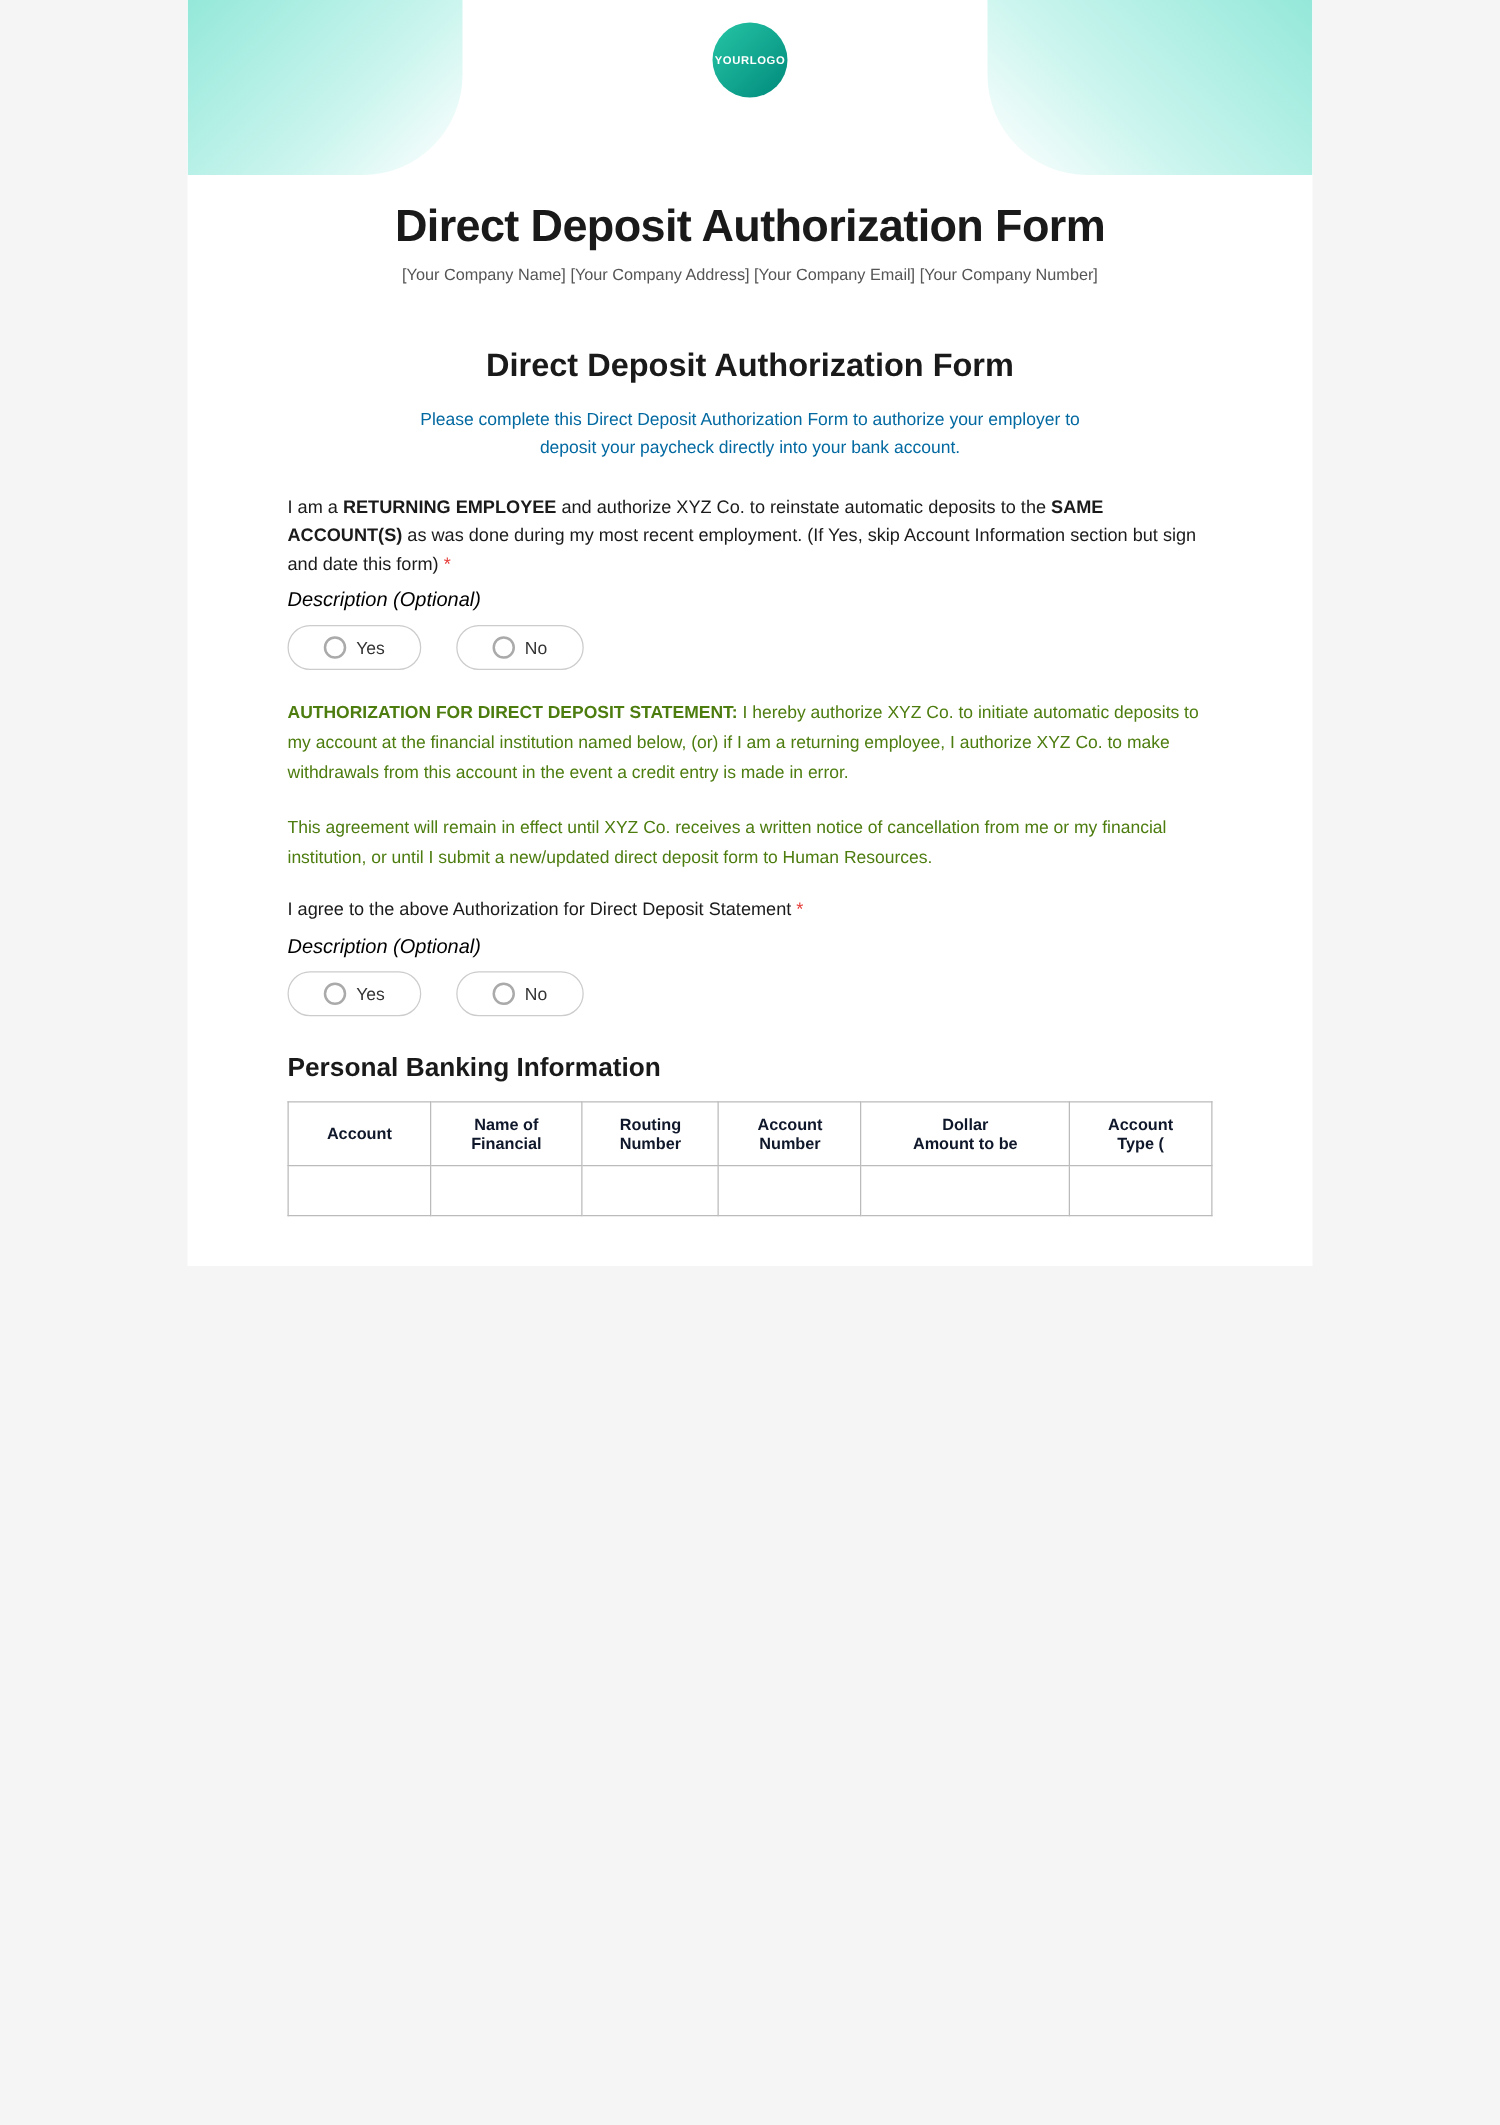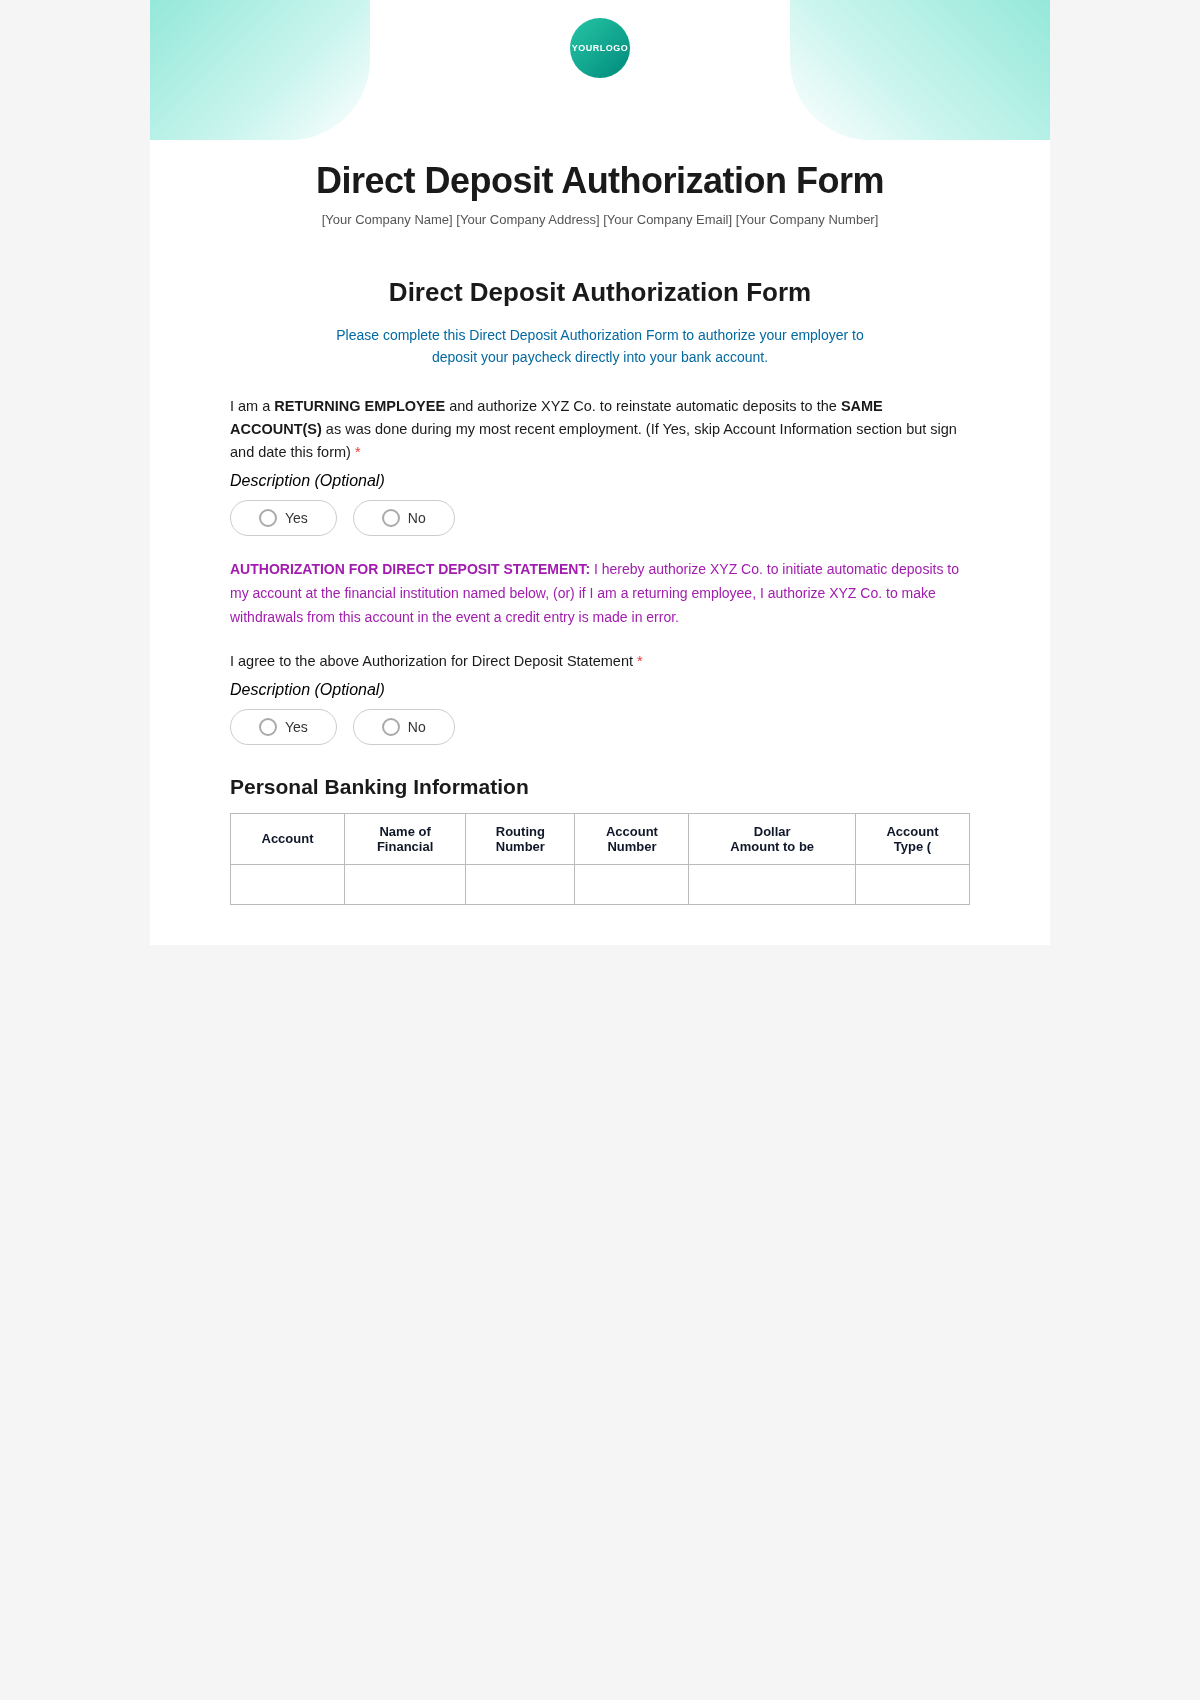--- a/index.html
+++ b/index.html
@@ -113,21 +113,21 @@
       color: #e53935;
     }
     .description-label {
       font-size: 16px;
       color: #000000;
       font-style: italic;
       margin-bottom: 10px;
     }
     .radio-group {
       display: flex;
-      gap: 16px;
+      gap: 28px;
       margin-top: 4px;
     }
     .radio-option {
       display: flex;
       align-items: center;
       gap: 8px;
       border: 1.5px solid #ccc;
       border-radius: 22px;
       padding: 8px 28px;
       font-size: 14px;
@@ -141,21 +141,21 @@
       border-radius: 50%;
       display: inline-block;
       flex-shrink: 0;
     }
 
     .statement-block {
       margin-bottom: 20px;
     }
     .statement-text {
       font-size: 14px;
-      color: #a21caf;
+      color: #4d7c0f;
       line-height: 1.7;
       margin-bottom: 16px;
     }
     .statement-text strong {
       font-weight: 700;
     }
 
     
     .section-title {
       font-size: 21px;
@@ -230,20 +230,25 @@
       </div>
     </div>
 
     <div class="statement-block">
       <p class="statement-text">
         <strong>AUTHORIZATION FOR DIRECT DEPOSIT STATEMENT:</strong> I hereby authorize XYZ Co. to initiate automatic deposits to my account at the financial institution named below, (or) if I am a returning employee, I authorize XYZ Co. to make withdrawals from this account in the event a credit entry is made in error.
       </p>
     </div>
 
 
+    <div class="statement-block">
+      <p class="statement-text">
+        This agreement will remain in effect until XYZ Co. receives a written notice of cancellation from me or my financial institution, or until I submit a new/updated direct deposit form to Human Resources.
+      </p>
+    </div>
 
     <div class="question-block">
       <p class="question-text">
         I agree to the above Authorization for Direct Deposit Statement <span class="required">*</span>
       </p>
       <div class="description-label">Description (Optional)</div>
       <div class="radio-group">
         <label class="radio-option">
           <span class="radio-circle"></span>
           <span>Yes</span>

